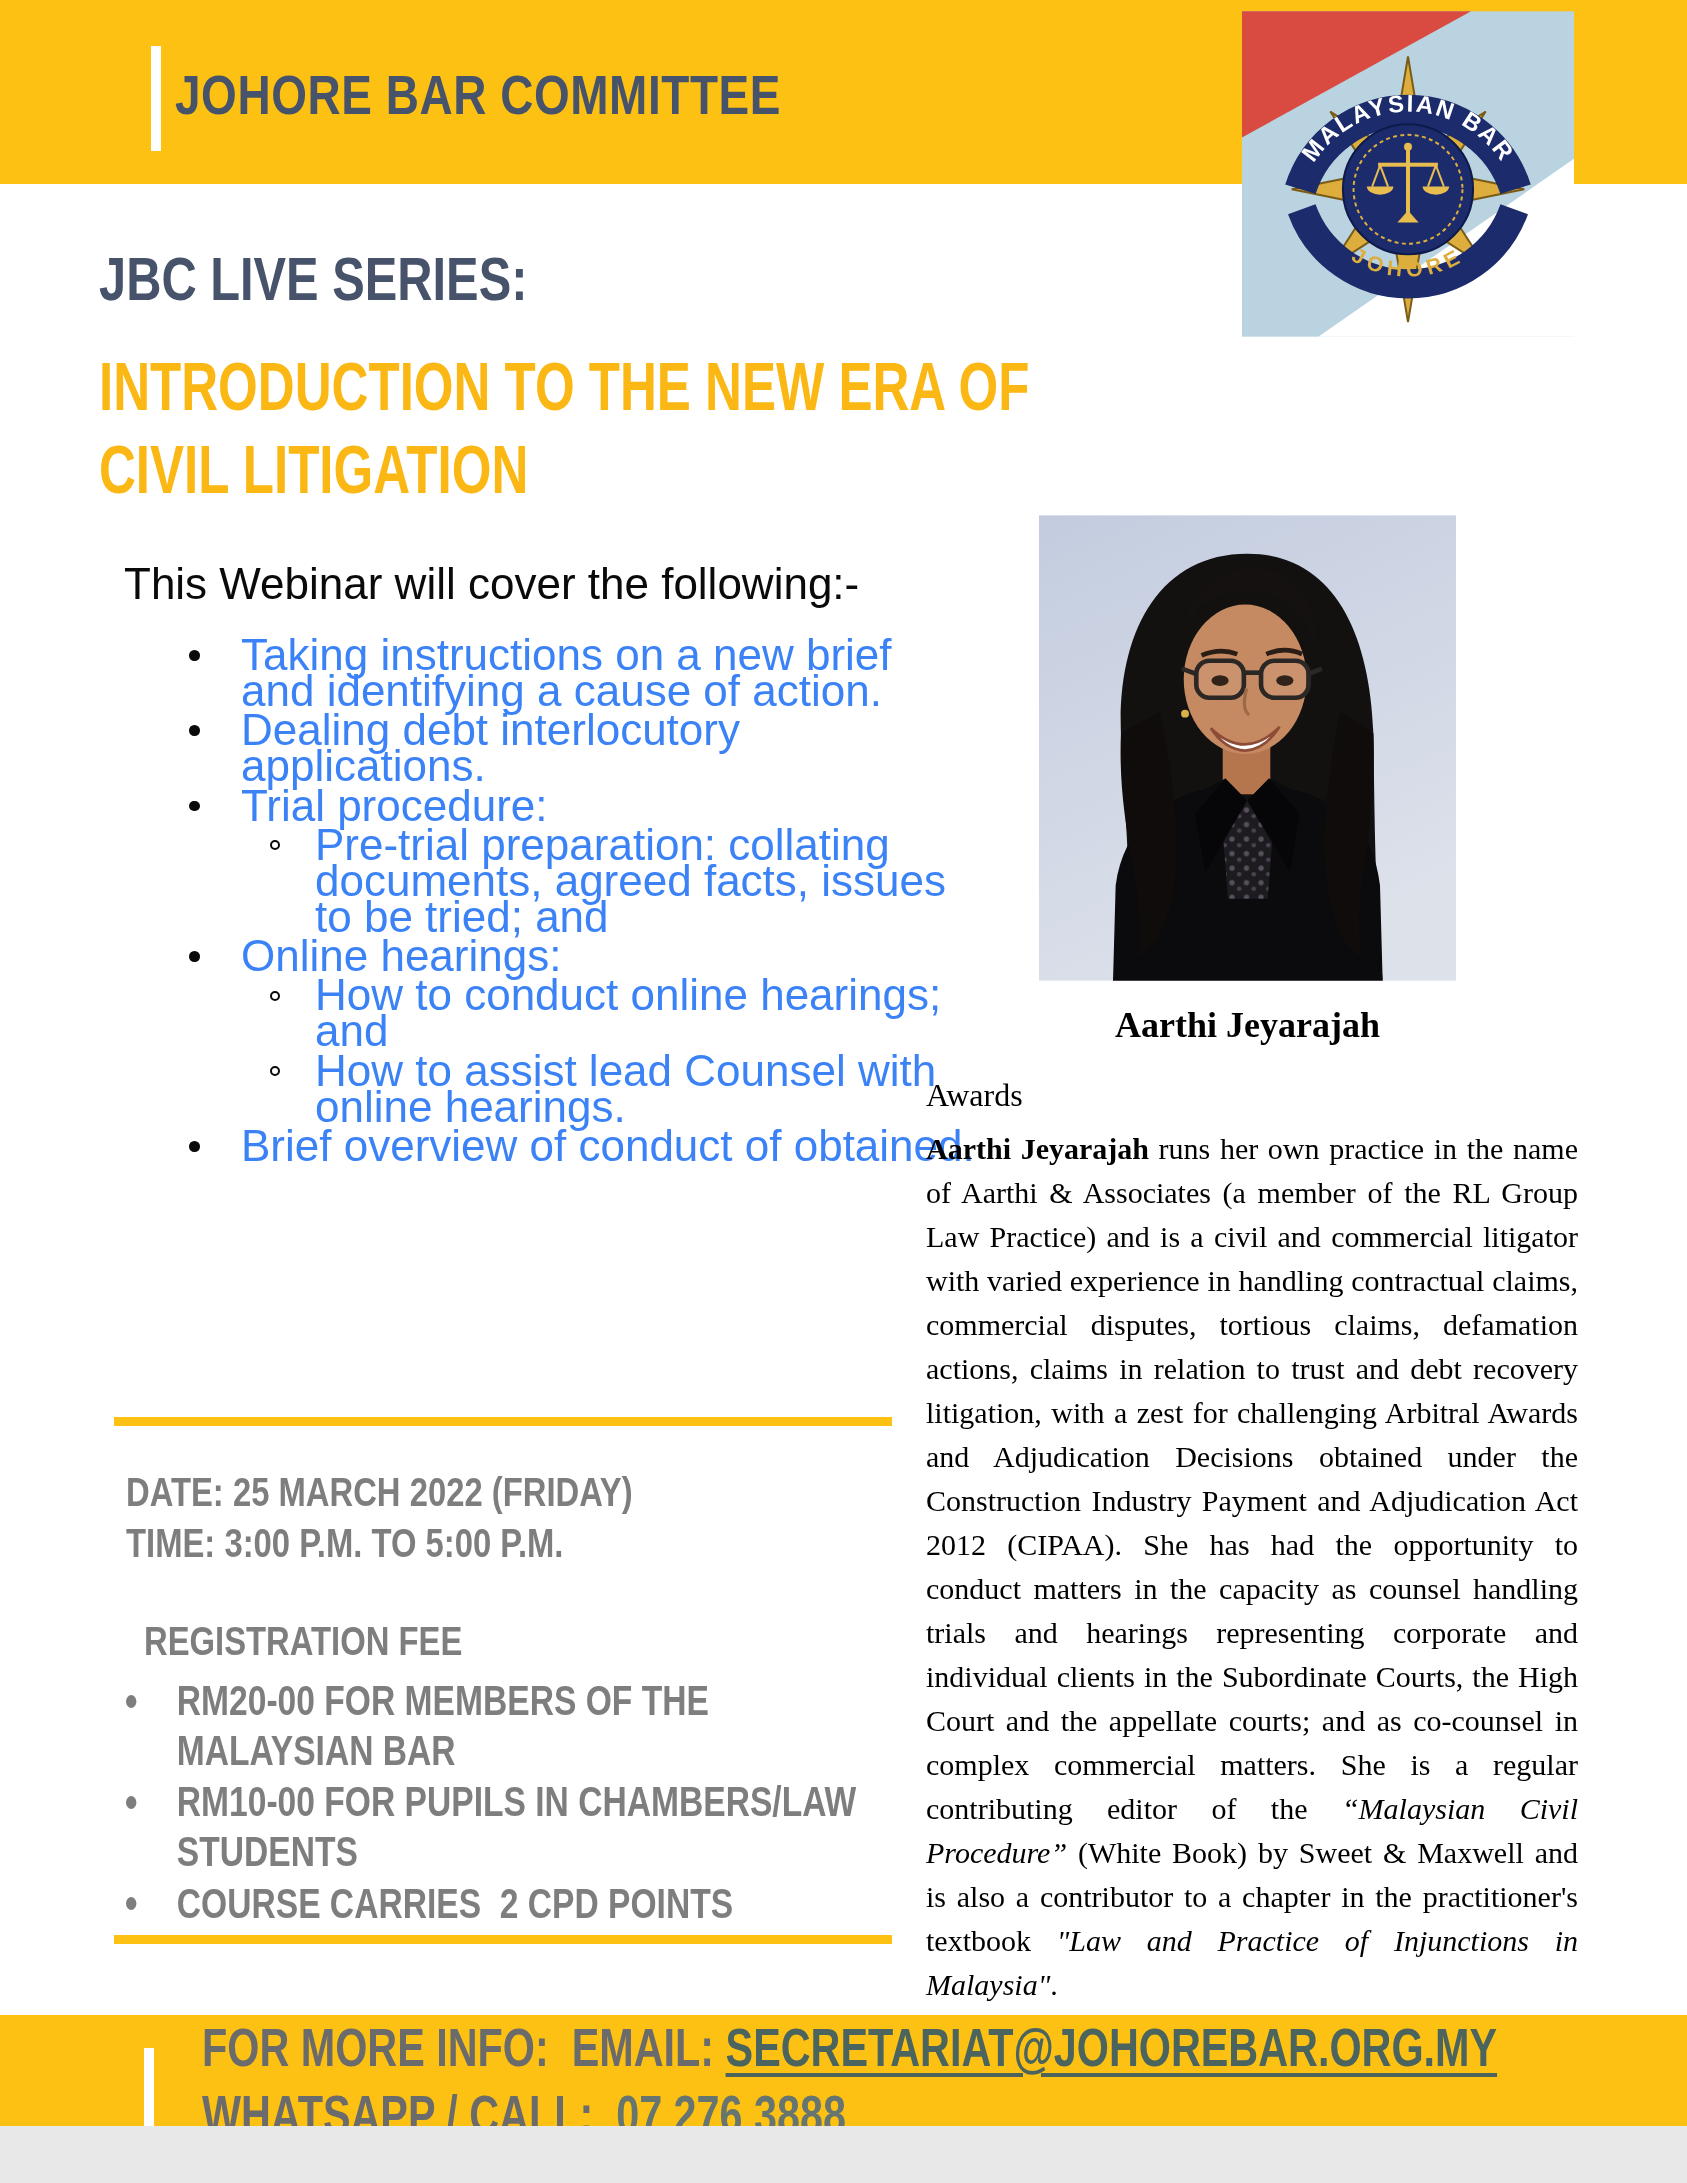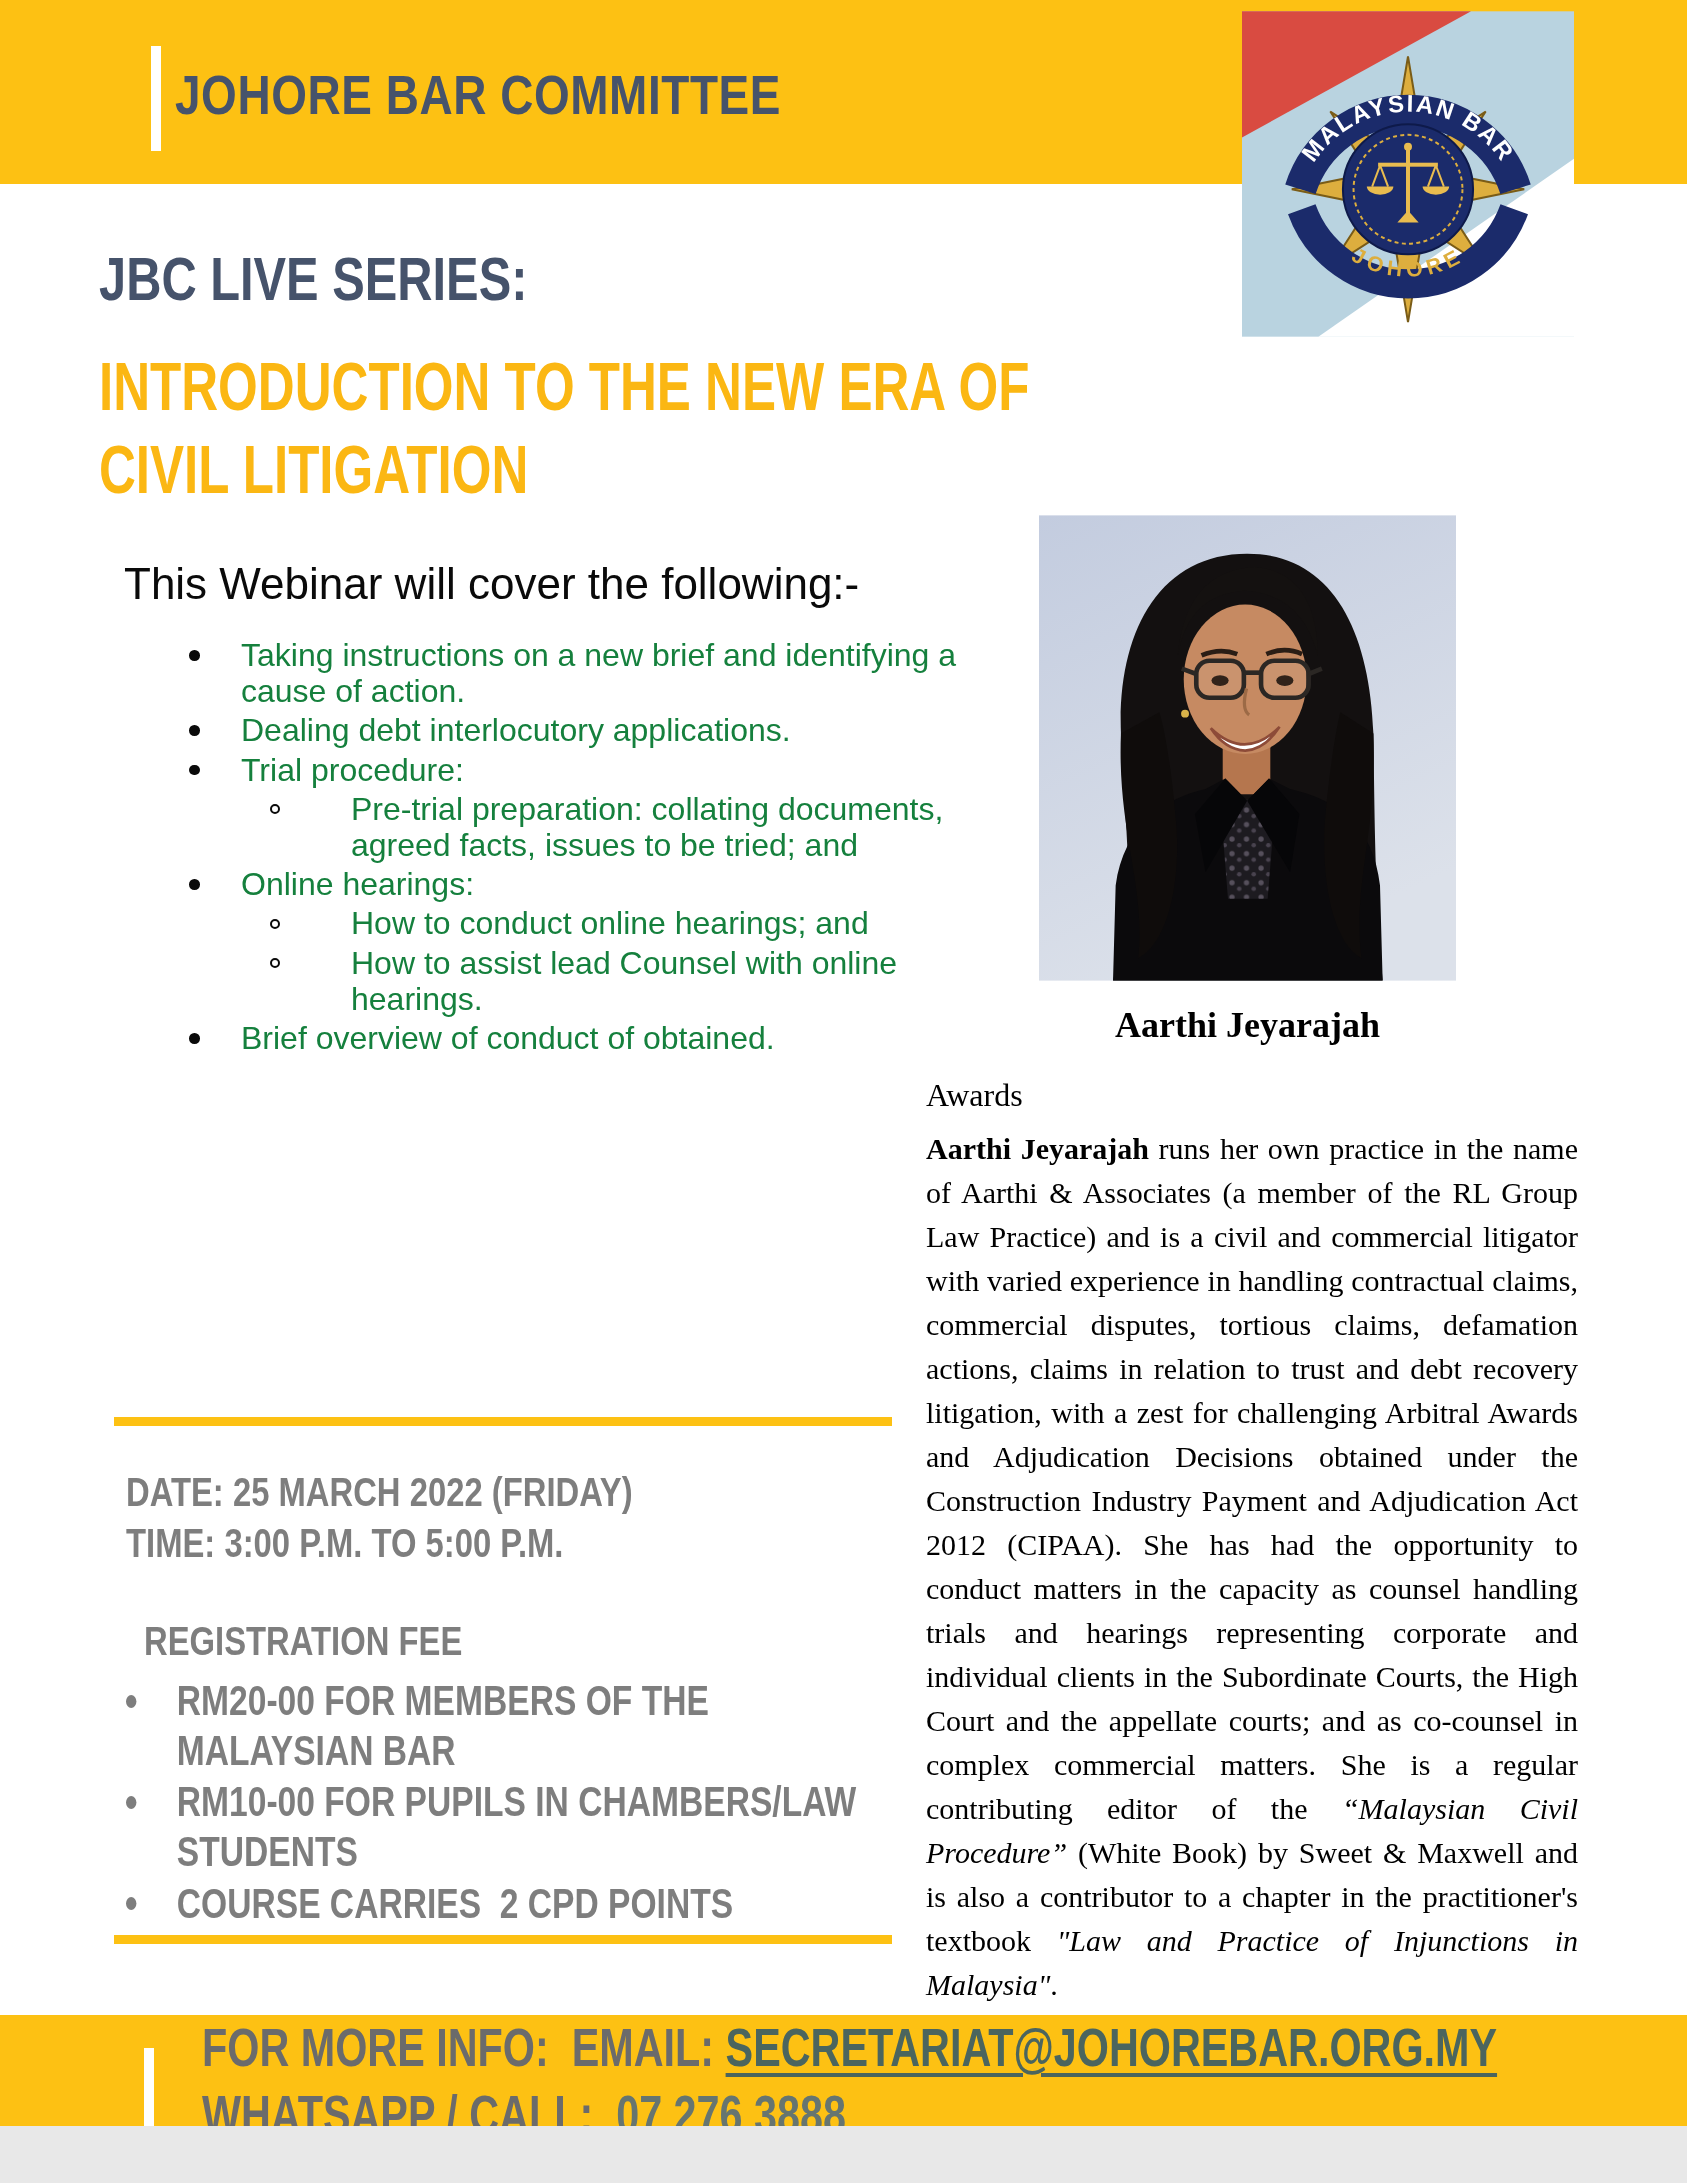--- a/index.html
+++ b/index.html
@@ -14,26 +14,26 @@
   .logo{position:absolute;left:1242px;top:10.6px;width:332px;height:326px;}
   
   .series{position:absolute;left:99px;top:244px;font-size:61px;font-weight:bold;color:#46536B;
           white-space:nowrap;transform:scaleX(0.80);transform-origin:left top;}
   .title1{position:absolute;left:99px;top:347px;font-size:69px;font-weight:bold;color:#FBB713;
           white-space:nowrap;transform:scaleX(0.74);transform-origin:left top;}
   .title2{position:absolute;left:99px;top:430px;font-size:69px;font-weight:bold;color:#FBB713;
           white-space:nowrap;transform:scaleX(0.74);transform-origin:left top;}
   
   .lead{position:absolute;left:124px;top:559px;font-size:44px;color:#0a0a0a;}
-  .wlist{position:absolute;left:189px;top:637px;width:787px;font-size:32px;color:#15803d;line-height:36px;}
+  .wlist{position:absolute;left:189px;top:637px;width:787px;font-size:44px;color:#3b82f6;line-height:36px;}
   .wrow{display:flex;margin-bottom:3.3px;}
   .b1{flex:none;width:52px;}
   .b1 i{display:block;width:10.6px;height:10.6px;margin-top:13.2px;border-radius:50%;background:#0a0a0a;}
   .wtext{flex:1;}
-  .wsub{display:flex;margin-left:81px;margin-bottom:3.3px;gap:36px;}
+  .wsub{display:flex;margin-left:81px;margin-bottom:3.3px;}
   .b2{flex:none;width:45px;}
   .b2 i{display:block;width:10px;height:10px;margin-top:13.2px;border-radius:50%;border:2px solid #0a0a0a;box-sizing:border-box;background:transparent;}
   
   .rule{position:absolute;left:114px;width:778px;height:9.3px;background:#FDC113;}
   .rule.r1{top:1417px;}
   .rule.r2{top:1935px;}
   
   .sched{position:absolute;left:126px;top:1467px;font-size:41px;font-weight:bold;color:#7E7E7E;
          line-height:51px;white-space:nowrap;transform:scaleX(0.80);transform-origin:left top;}
   .reghead{position:absolute;left:144px;top:1618px;font-size:41px;font-weight:bold;color:#7E7E7E;

